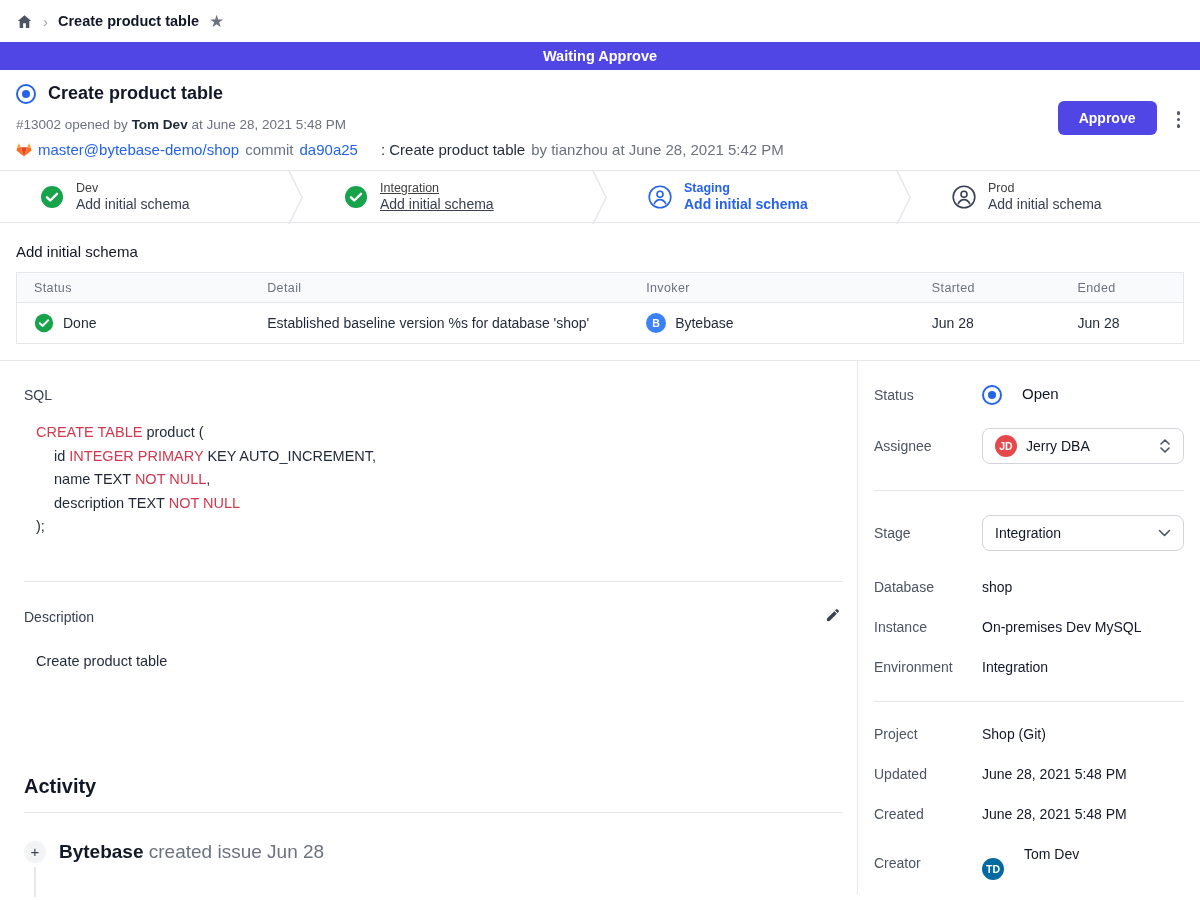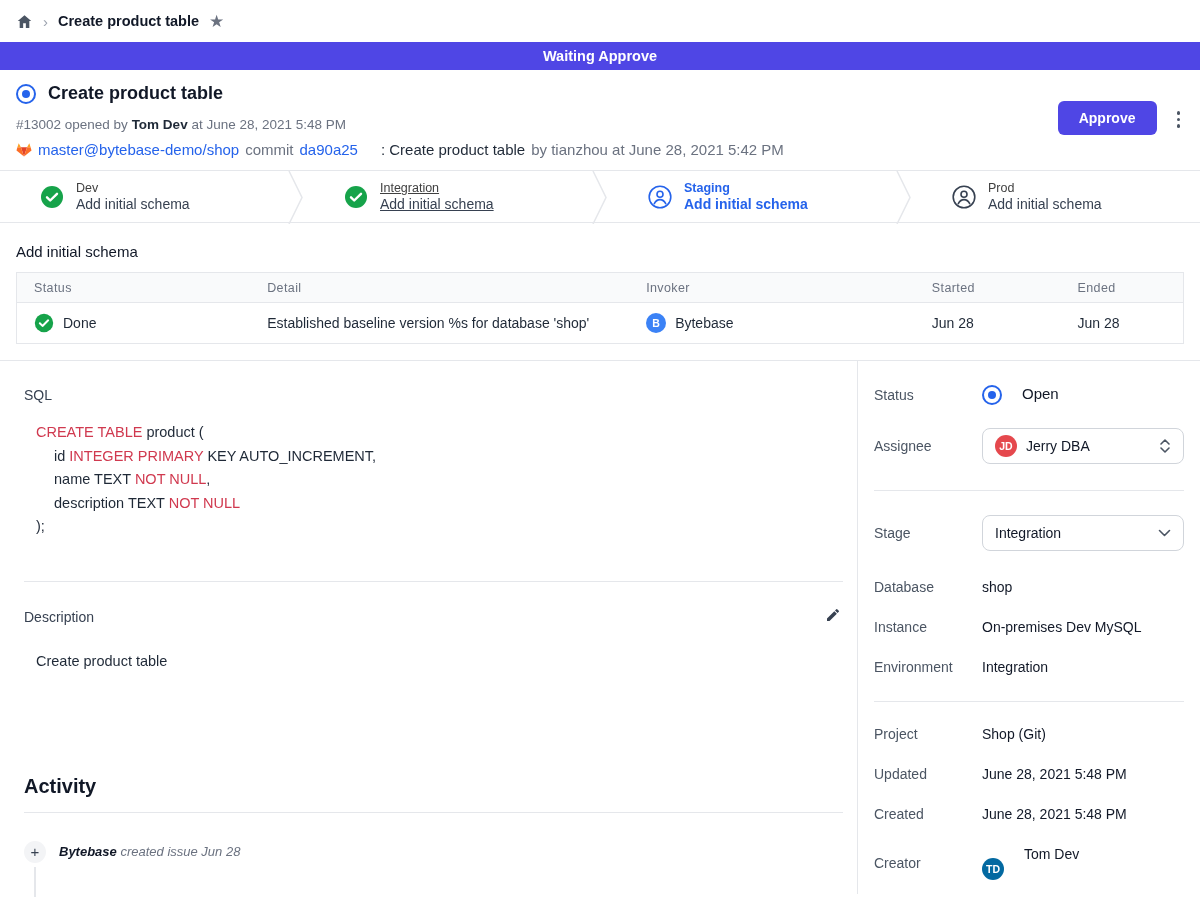--- a/index.html
+++ b/index.html
@@ -78,21 +78,21 @@
   .desc-label { font-size:14px; color:#374151; }
   .edit-pencil { cursor:pointer; padding:2px; }
   .desc-text { margin:24px 0 0 12px; font-size:14.5px; color:#1f2937; }
 
   .activity-title { margin-top:106px; font-size:20px; font-weight:700; color:#111827; }
   .activity-divider { border:none; border-top:1px solid #e5e7eb; margin:14px 0 0; }
   .activity-item { display:flex; align-items:center; gap:13px; margin-top:28px; }
   .plus-circle { width:22px; height:22px; border-radius:50%; background:#f3f4f6;
     display:flex; align-items:center; justify-content:center; color:#374151;
     font-size:15px; flex:none; }
-  .activity-text { font-size:13px; color:#6b7280;font-style:italic; }
+  .activity-text { font-size:19px; color:#6b7280; }
   .activity-text .who { color:#111827; font-weight:700; }
   .timeline { width:2px; height:30px; background:#e5e7eb; margin:4px 0 0 10px; }
 
   
   .side-row { display:flex; align-items:center; margin-bottom:20px; }
   .side-label { width:108px; flex:none; font-size:14px; color:#4b5563; }
   .side-value { font-size:14px; color:#111827; font-weight:500; display:flex;
     align-items:flex-start; gap:20px; }
   .statusrow .side-value { font-size:15px; }
   .selectbox { flex:1; height:36px; border:1px solid #d1d5db; border-radius:8px;

